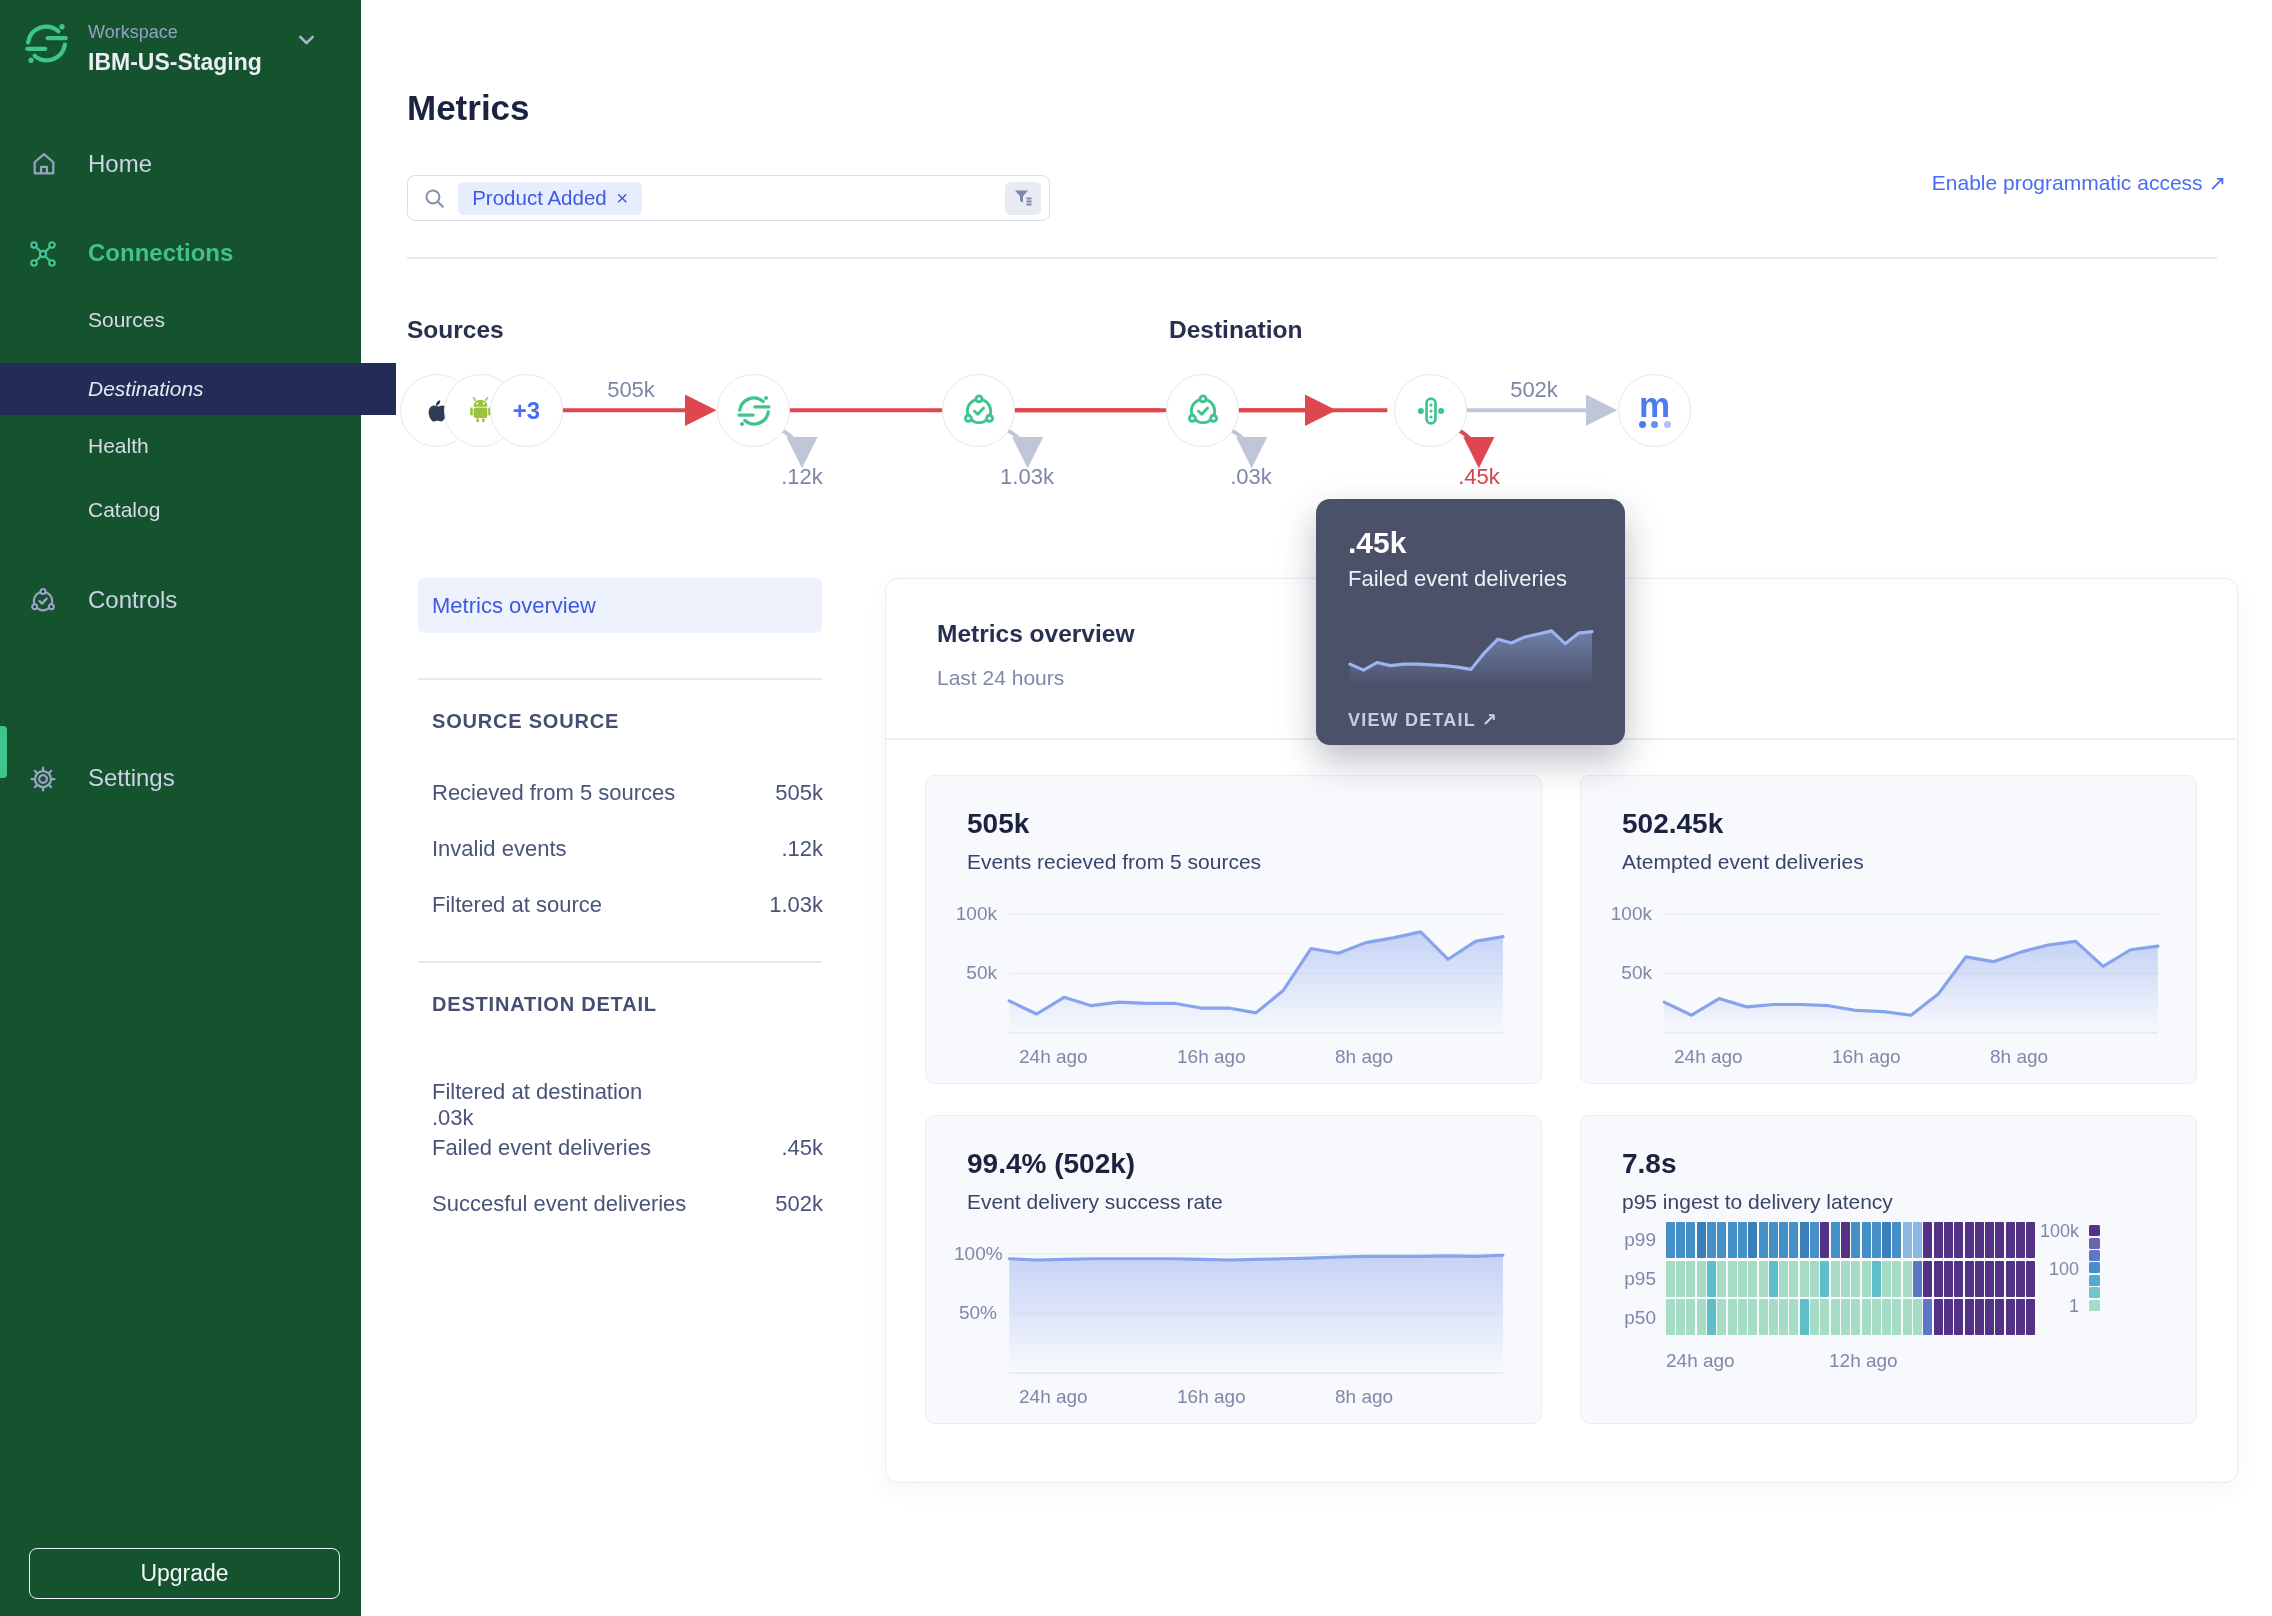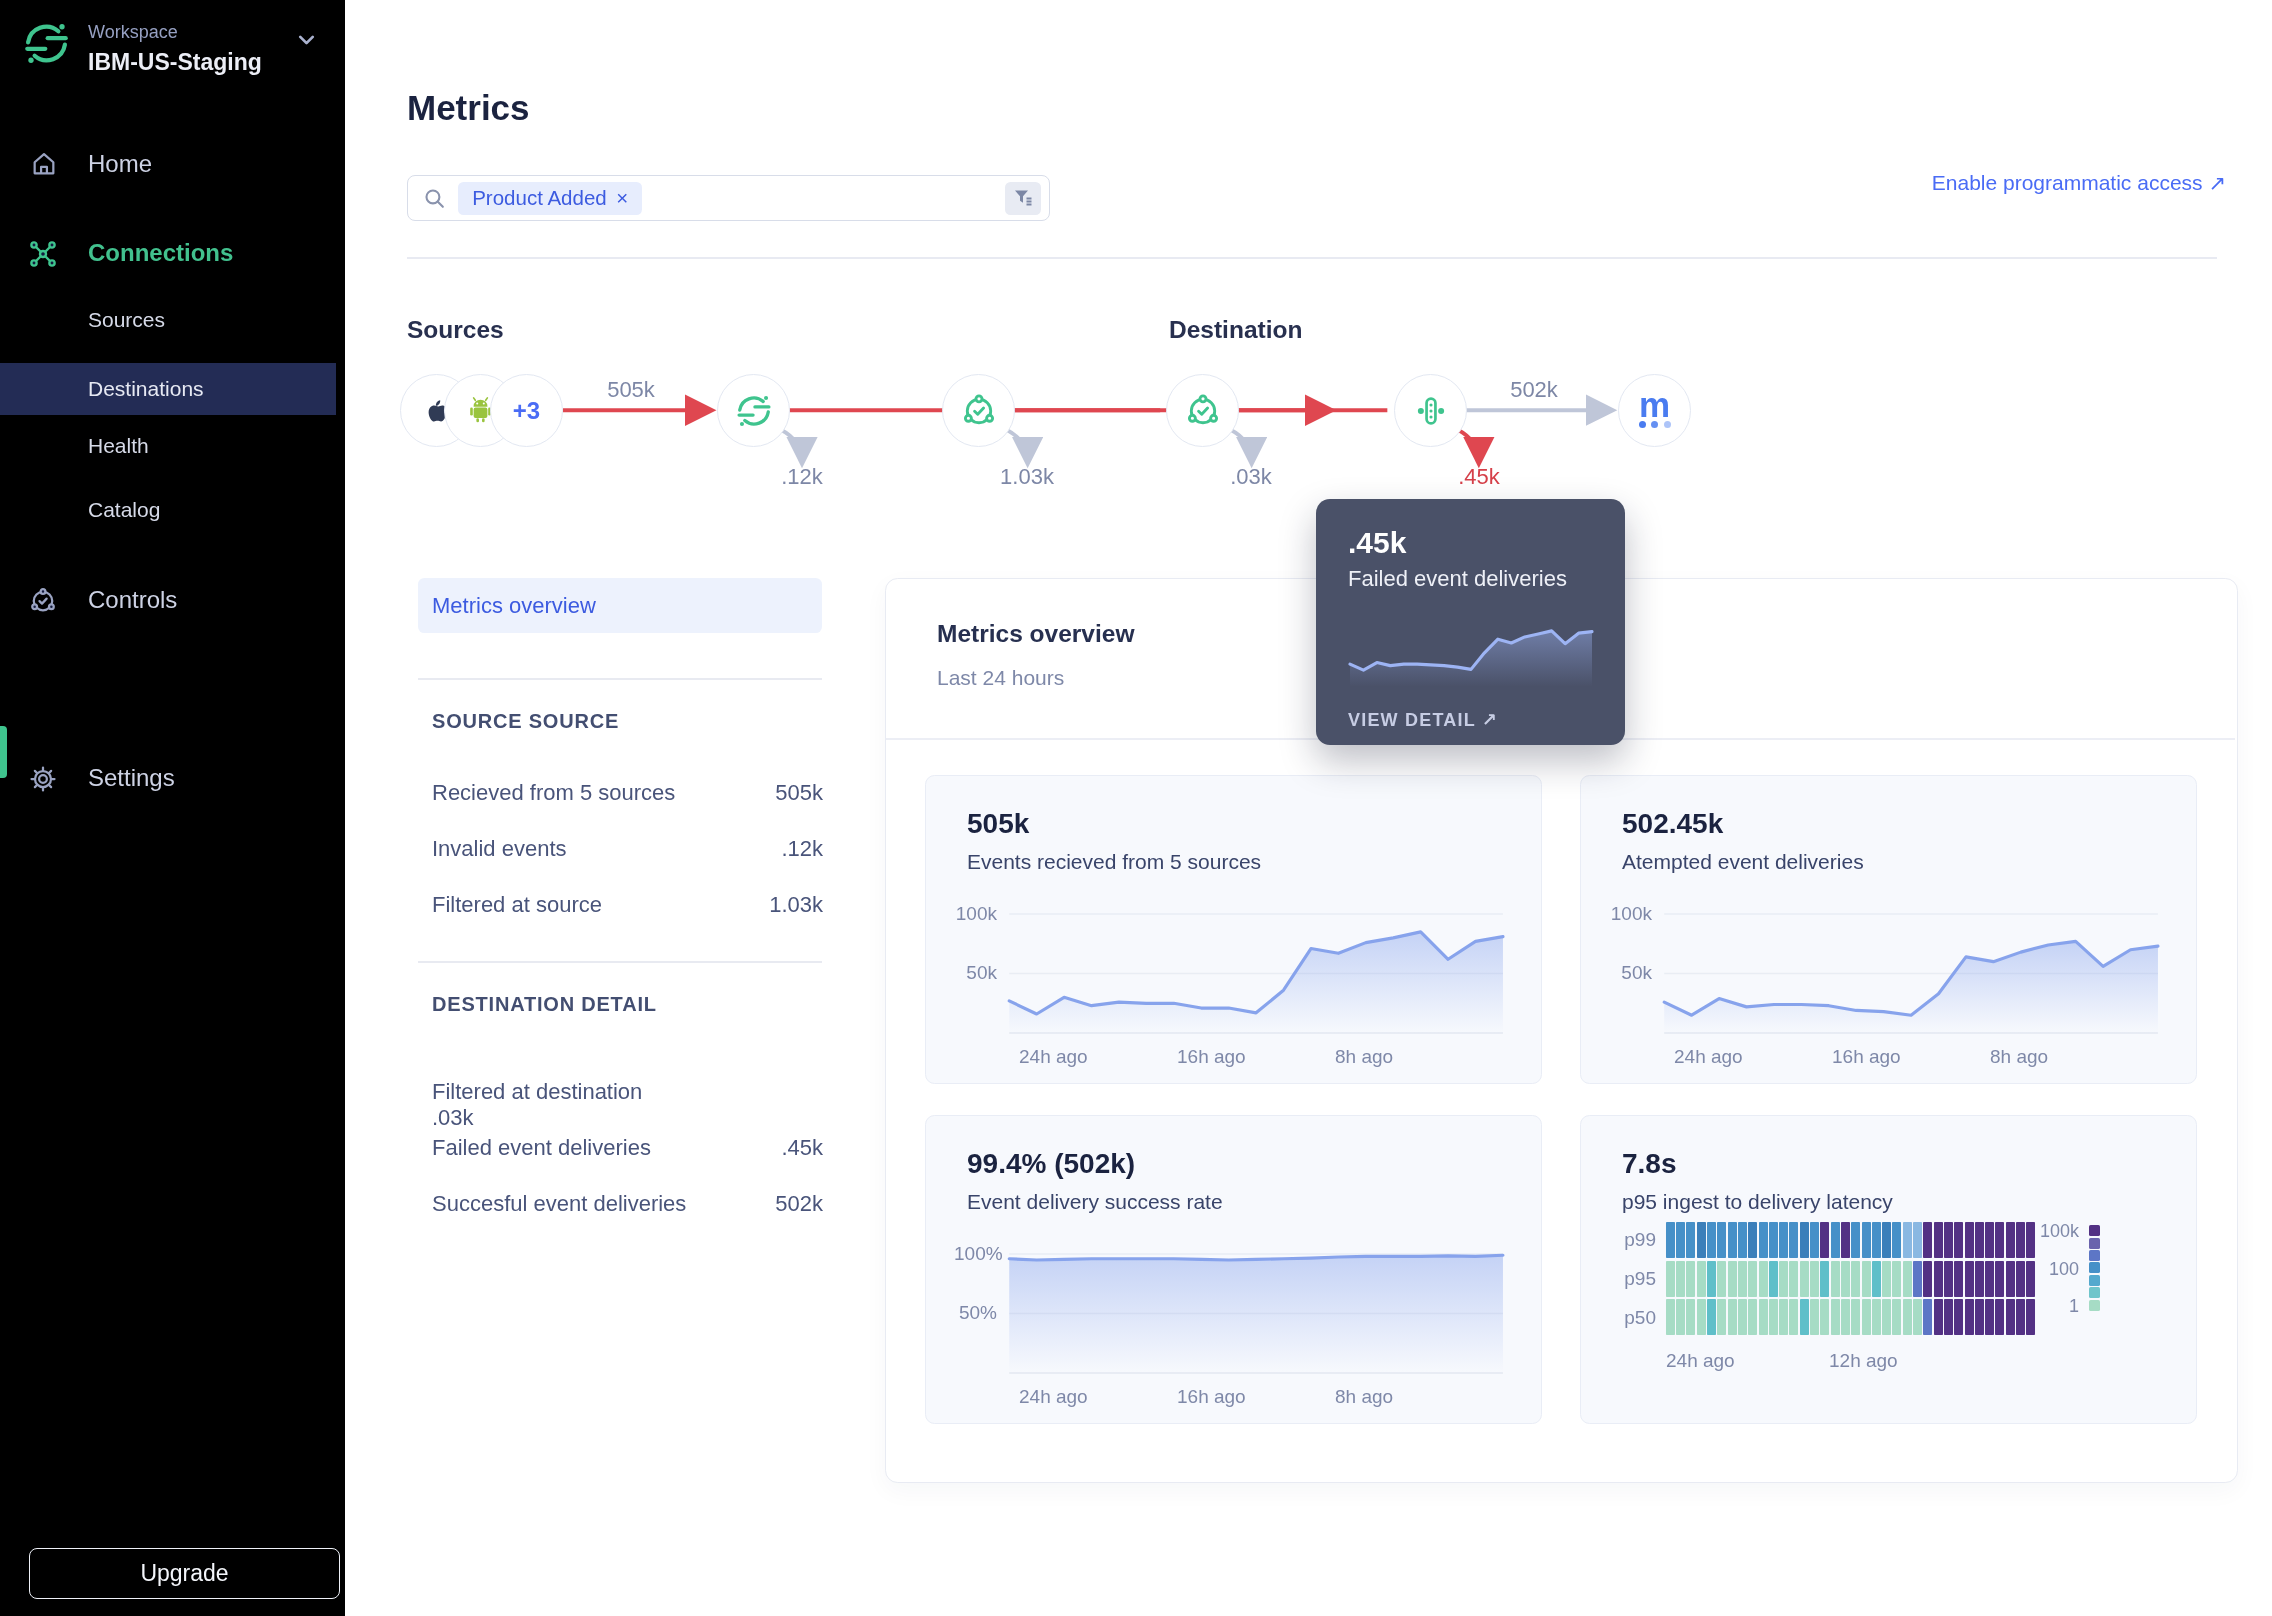--- a/index.html
+++ b/index.html
@@ -1,27 +1,27 @@
 <!DOCTYPE html>
 <html style="font-size:12.6px"><head>
 <meta charset="utf-8">
 <style>
   html,body{margin:0;padding:0;background:#fff;}
   #app{position:relative;width:2273px;height:1616px;background:#ffffff;overflow:hidden;
        font-family:"Liberation Sans","DejaVu Sans",sans-serif;color:#1b2340;}
   .abs{position:absolute;}
   
-  .sidebar{position:absolute;left:0;top:0;width:345px;height:1616px;background:#000000;}
+  .sidebar{position:absolute;left:0;top:0;width:345px;height:1616px;background:#14532d;padding-left:16px;}
   .ws-label{font-size:18px;color:#96a0c2;}
   .ws-name{font-size:23px;color:#eceef6;font-weight:bold;margin-top:6.3px;}
   .nav-row{position:absolute;left:0;width:345px;display:flex;}
   .nav-label{font-size:24px;color:#cdd2e4;}
   .nav-sub{font-size:21px;color:#d6dae8;}
   .nav-green{color:#42c18e;font-weight:bold;}
-  .sel-row{position:absolute;left:0;width:336px;background:#232c55;}
+  .sel-row{position:absolute;left:0;width:396px;background:#232c55;font-style:italic;}
   .sel-bar{position:absolute;left:0;width:7px;background:#3fc48e;border-radius:0 4px 4px 0;}
   .upgrade{position:absolute;left:29px;top:1548px;width:311px;height:51px;border:1.6px solid #eef1f8;
            border-radius:8px;display:flex;align-items:center;justify-content:center;
            font-size:23px;color:#f4f6fb;box-sizing:border-box;cursor:pointer;}
   
   .page-title{font-size:35px;font-weight:bold;color:#1b2340;}
   .search{position:absolute;left:407px;top:175px;width:643px;height:46px;border:1.6px solid #d8dde9;
           border-radius:8px;background:#fff;display:flex;align-items:center;box-sizing:border-box;padding:0 9.5px;}
   .pill{display:flex;align-items:center;gap:9.5px;background:#e7edfd;border-radius:5.5px;height:33px;
         padding:0 14px;margin-left:11px;font-size:20.5px;color:#3c5be0;}

